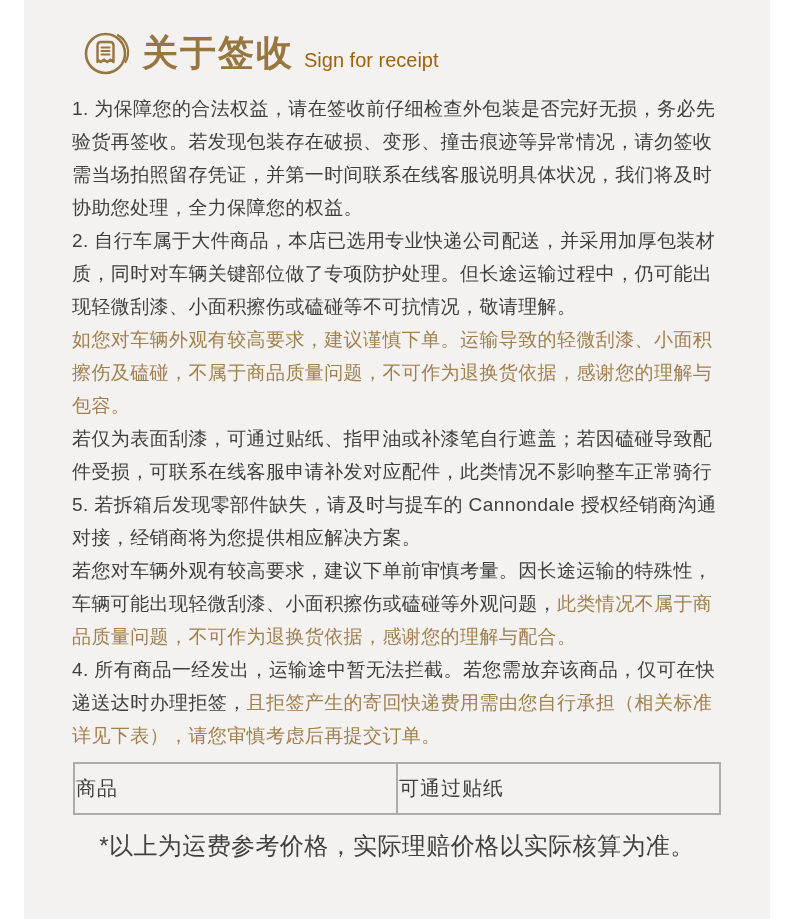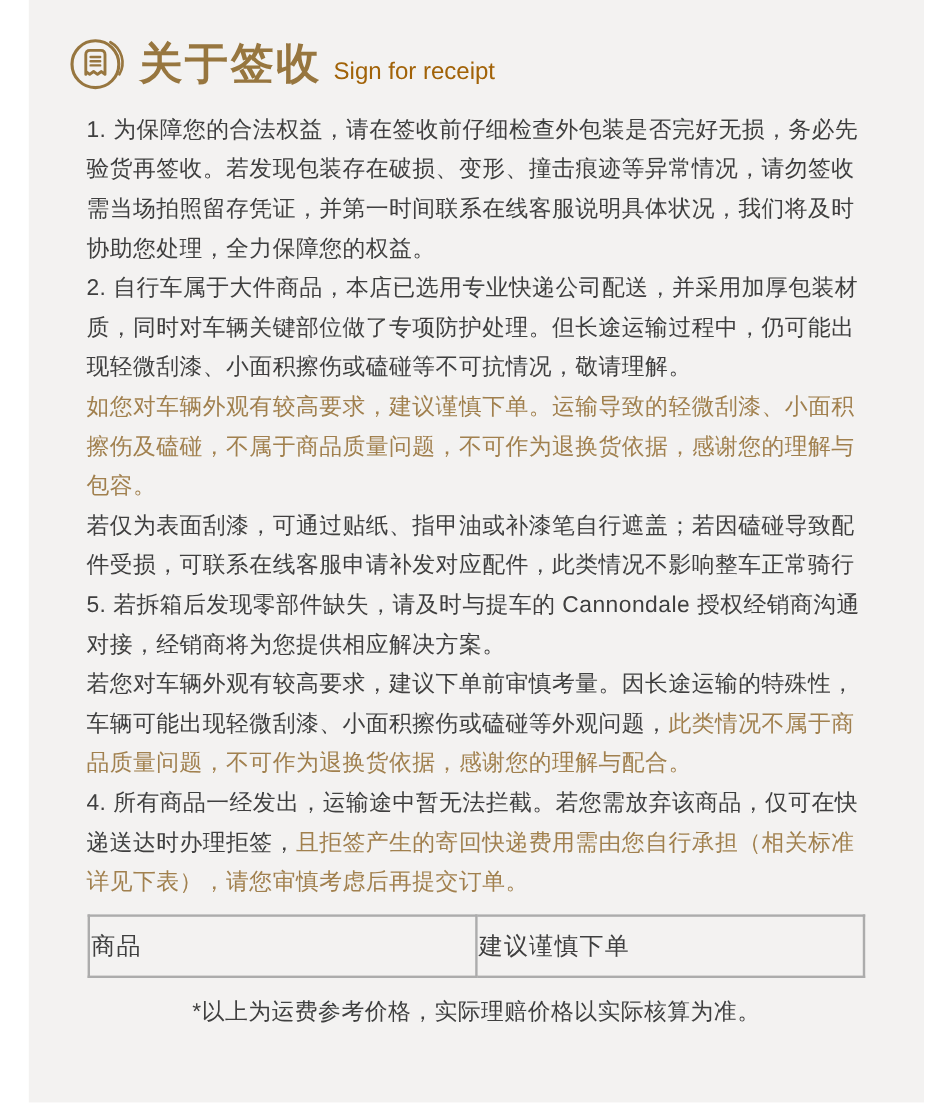--- a/index.html
+++ b/index.html
@@ -12,21 +12,21 @@
   .page { width: 790px; height: 919px; background: #ffffff; overflow: hidden; }
   .panel {
     margin-left: 24px;
     width: 746px;
     height: 919px;
     background: #f3f2f1;
   }
   .header {
     display: flex;
     align-items: center;
-    padding: 26px 0 0 32px;
+    padding: 26px 0 0 58px;
     height: 80px;
   }
   .icon-wrap { width: 50px; height: 50px; flex: 0 0 50px; }
   .title-zh {
     margin: 0 0 0 10px;
     font-size: 36px;
     font-weight: bold;
     color: #97763f;
     letter-spacing: 2px;
     line-height: 50px;
@@ -60,21 +60,21 @@
     width: 50%;
     height: 51px;
     vertical-align: middle;
     font-size: 20px;
     color: #3f3f3f;
     letter-spacing: 1px;
   }
   .footnote {
     margin-top: 15px;
     text-align: center;
-    font-size: 19px;
+    font-size: 24px;
     color: #3f3f3f;
     letter-spacing: 0.4px;
   }
   svg { display: block; }
 </style>
 </head>
 <body>
 
 <div class="page">
   <div class="panel">
@@ -99,21 +99,21 @@
       <p><span>若仅为表面刮漆，可通过贴纸、指甲油或补漆笔自行遮盖；若因磕碰导致配件受损，可联系在线客服申请补发对应配件，此类情况不影响整车正常骑行</span></p>
       <p><span>5. 若拆箱后发现零部件缺失，请及时与提车的 Cannondale 授权经销商沟通对接，经销商将为您提供相应解决方案。</span></p>
       <p><span>若您对车辆外观有较高要求，建议下单前审慎考量。因长途运输的特殊性，车辆可能出现轻微刮漆、小面积擦伤或磕碰等外观问题，</span><span class="accent">此类情况不属于商品质量问题，不可作为退换货依据，感谢您的理解与配合。</span></p>
       <p><span>4. 所有商品一经发出，运输途中暂无法拦截。若您需放弃该商品，仅可在快递送达时办理拒签，</span><span class="accent">且拒签产生的寄回快递费用需由您自行承担（相关标准详见下表），请您审慎考虑后再提交订单。</span></p>
     </div>
 
     <table class="fee-table">
       <tbody>
         <tr>
           <td>商品</td>
-          <td>建议谨慎下单</td>
+          <td>可通过贴纸</td>
         </tr>
       </tbody>
     </table>
 
     <div class="footnote">*以上为运费参考价格，实际理赔价格以实际核算为准。</div>
 
   </div>
 </div>
 
 </body></html>

